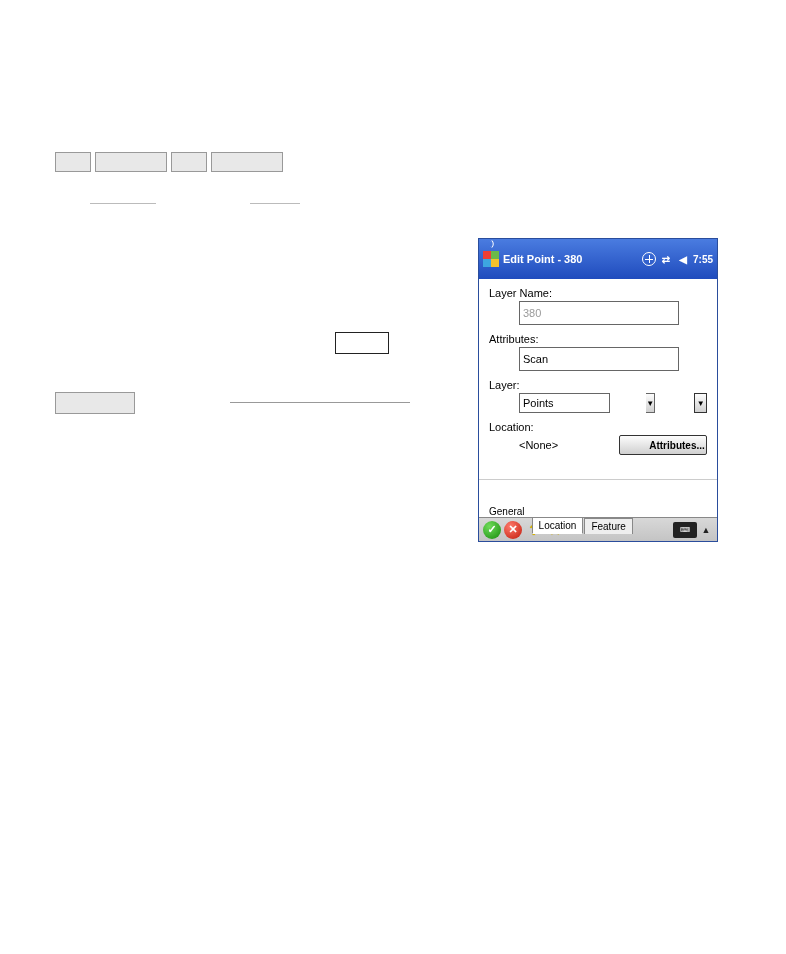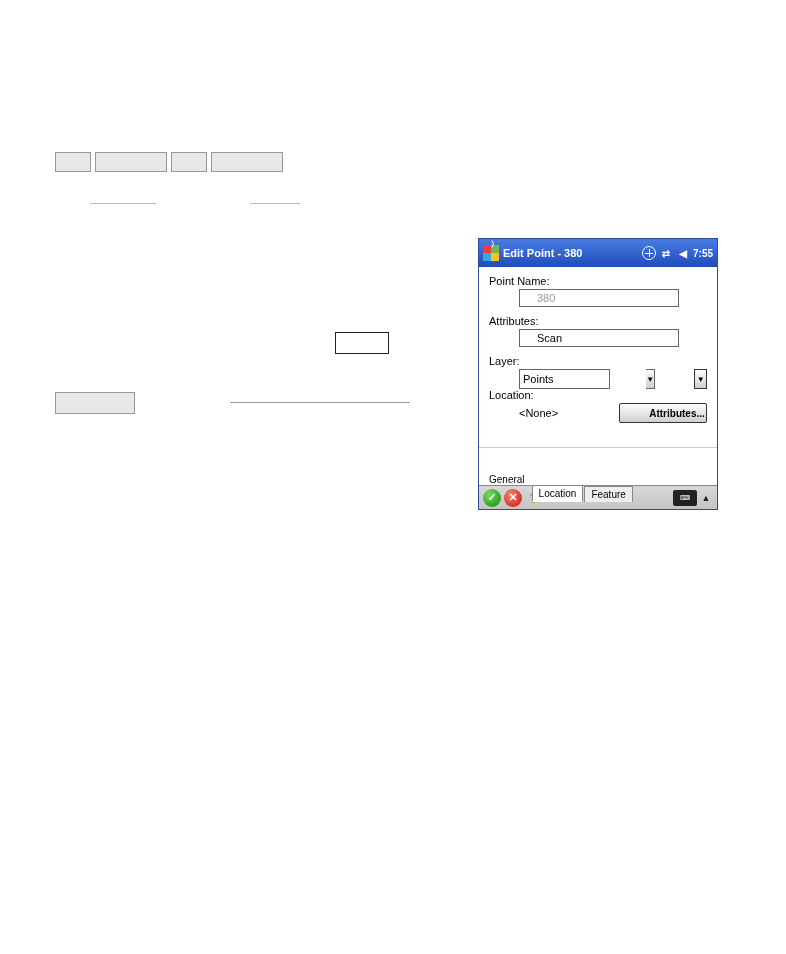--- a/index.html
+++ b/index.html
@@ -20,21 +20,21 @@
 
 .mid-box { position: absolute; top: 332px; left: 335px; width: 54px; height: 22px; background: #fff; border: 1px solid #222; }
 
 .lower-box { position: absolute; top: 392px; left: 55px; width: 80px; height: 22px; background: #e8e8e8; border: 1px solid #999; }
 .lower-line { position: absolute; top: 402px; left: 230px; width: 180px; border-bottom: 1px solid #999; }
 
 
 .pda { position: absolute; top: 238px; left: 478px; width: 240px; border: 1px solid #2a4d9c; background: #fff; font-size: 11px; }
 
 
-.titlebar { height: 28px; background: linear-gradient(to bottom, #4a7ce0, #1f4bbd); display: flex; align-items: center; padding: 0 4px; color: #fff; font-weight: bold; }
+.titlebar { height: 40px; background: linear-gradient(to bottom, #4a7ce0, #1f4bbd); display: flex; align-items: center; padding: 0 4px; color: #fff; font-weight: bold; }
 .titlebar .flag { width: 16px; height: 16px; margin-right: 4px; display: flex; flex-wrap: wrap; }
 .titlebar .flag span { width: 8px; height: 8px; }
 .flag .r { background: #ef3e36; }
 .flag .g { background: #6bba4a; }
 .flag .b { background: #3da5e0; }
 .flag .y { background: #f4c22b; }
 .titlebar .title-text { flex: 1; overflow: hidden; white-space: nowrap; font-size: 11px; }
 .titlebar .tray { display: flex; align-items: center; gap: 3px; text-align: right; }
 .titlebar .tray-icon { width: 14px; height: 14px; display: flex; align-items: center; justify-content: center; font-size: 10px; color: #fff; }
 .tray-circle { width: 14px; height: 14px; border: 1px solid #fff; border-radius: 50%; position: relative; }
@@ -44,24 +44,24 @@
 .tray-arrows { position: relative; }
 .tray-arrows::before { content: '⇄'; font-size: 10px; }
 .tray-speaker::before { content: '◀'; font-size: 10px; }
 .tray-speaker::after { content: ''; position: absolute; width: 5px; height: 5px; border: 1px solid #fff; border-left: none; border-bottom: none; border-radius: 0 8px 0 0; top: 2px; left: 10px; transform: rotate(45deg); }
 .titlebar .time { font-size: 10px; font-weight: bold; }
 
 
 .pda-body { padding: 8px 10px 4px; background: #fff; color: #000; }
 .field-label { font-size: 11px; margin-bottom: 2px; }
 .field-input-wrap { margin-left: 30px; margin-bottom: 8px; }
-.field-input { width: 160px; height: 18px; border: 1px solid #666; padding: 1px 17px; font-size: 11px; font-family: Tahoma, Arial, sans-serif; background: #fff; color: #000; }
+.field-input { width: 160px; height: 24px; border: 1px solid #666; padding: 1px 3px; font-size: 11px; font-family: Tahoma, Arial, sans-serif; background: #fff; color: #000; }
 .field-input[disabled] { color: #9a9a9a; background: #fff; }
 
-.layer-row { margin-left: 30px; display: flex; gap: 36px; }
+.layer-row { margin-left: 30px; margin-bottom: 8px; display: flex; gap: 36px; }
 .layer-select { width: 150px; height: 20px; border: 1px solid #666; font-size: 11px; padding-left: 3px; display: flex; align-items: center; background: #fff; position: relative; appearance: none; }
 .layer-select-btn { width: 15px; height: 20px; background: linear-gradient(to bottom, #fdfdfd, #d0d0d0); border: 1px solid #666; border-left: none; display: flex; align-items: center; justify-content: center; font-size: 8px; }
 .layer-ext-btn { width: 20px; height: 20px; background: linear-gradient(to bottom, #fdfdfd, #d0d0d0); border: 1px solid #333; margin-left: 3px; display: flex; align-items: center; justify-content: center; font-size: 8px; }
 
 .feature-row { display: flex; align-items: center; margin-left: 30px; margin-bottom: 20px; }
 .feature-none { flex: 1; font-size: 11px; }
 .attr-btn { width: 88px; height: 20px; background: linear-gradient(to bottom, #fdfdfd, #d0d0d0); border: 1px solid #333; font-size: 10px; font-weight: bold; font-family: Tahoma, Arial, sans-serif; border-radius: 2px; padding-left: 28px; }
 
 
 .tabs-row { display: flex; align-items: flex-end; padding: 2px 4px 0; background: #fff; border-top: 1px solid #ccc; height: 38px; }
@@ -110,21 +110,21 @@
     <div class="tray">
       <div class="tray-icon tray-circle"></div>
       <div class="tray-icon tray-arrows"></div>
       <div class="tray-icon tray-speaker"></div>
       <div class="time">7:55</div>
     </div>
   </div>
 
   <div class="pda-body">
 
-    <div class="field-label">Point Name:</div>
+    <div class="field-label">Layer Name:</div>
     <div class="field-input-wrap">
       <input class="field-input" disabled="" value="380" style="">
     </div>
 
     <div class="field-label">Attributes:</div>
     <div class="field-input-wrap">
       <input class="field-input" value="Scan" style="">
     </div>
 
     <div class="field-label">Layer:</div>

